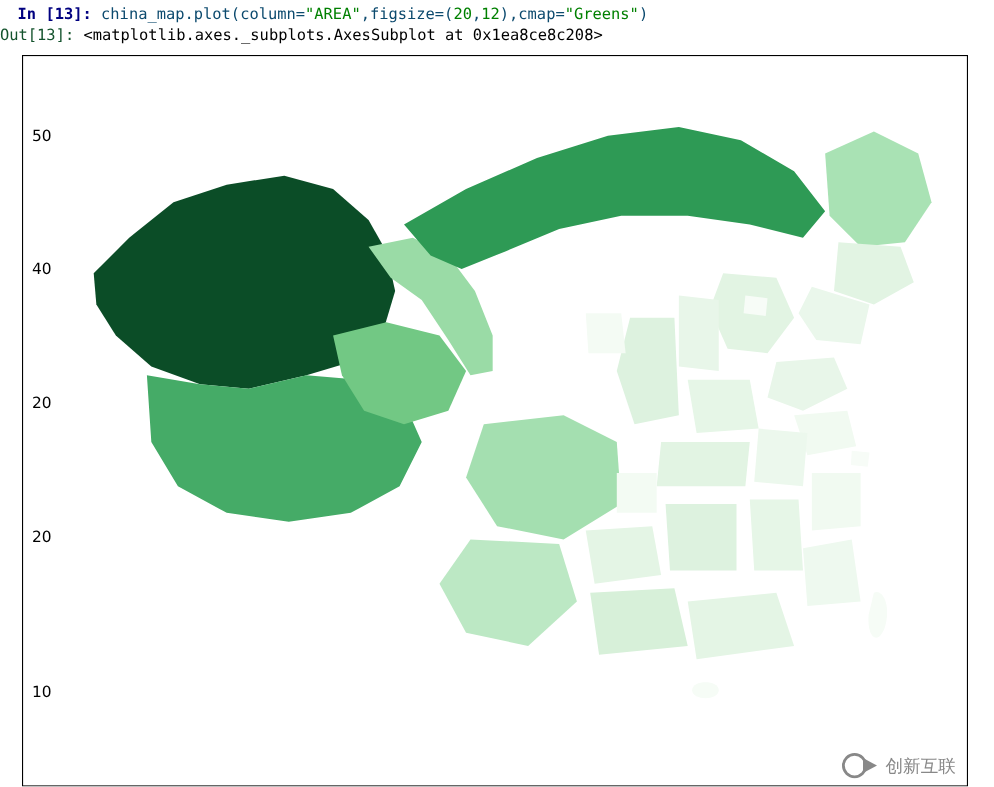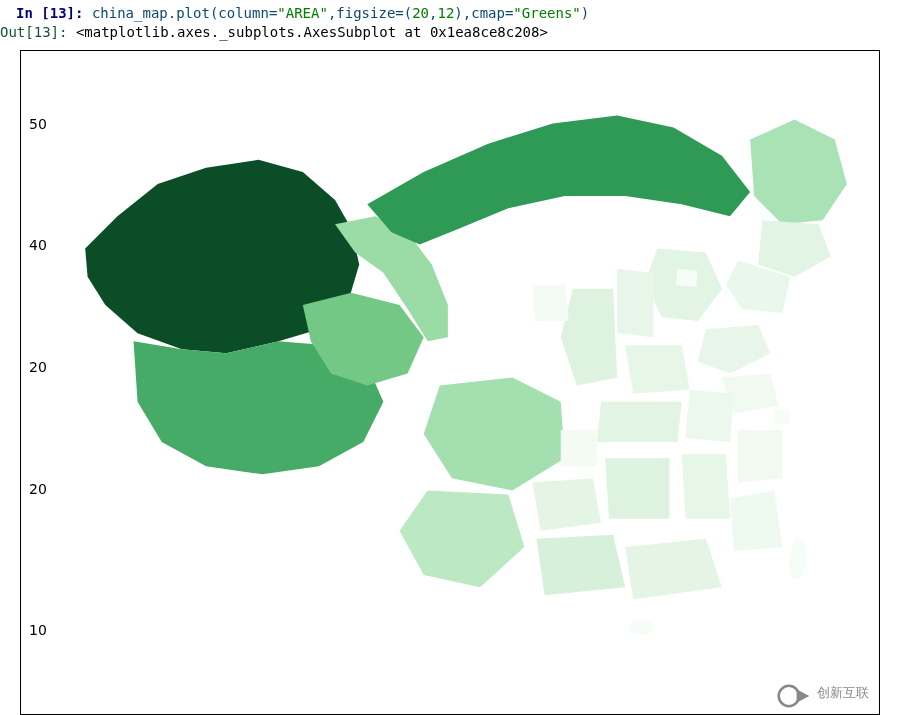--- a/index.html
+++ b/index.html
@@ -52,24 +52,24 @@
     color: #000;
     font-family: "DejaVu Sans", Arial, sans-serif;
     transform: translateY(-50%);
   }
 
   .watermark {
     position: absolute;
     right: 10px;
     bottom: 6px;
     font-family: Arial, sans-serif;
-    font-size: 13px;
+    font-size: 16px;
     color: #888;
     display: flex;
-    align-items: flex-start;
+    align-items: flex-end;
     gap: 6px;
   }
   .watermark svg { width: 34px; height: 24px; }
 </style>
 </head>
 <body>
 
 <div class="cell">
   <div class="line"><span class="prompt-in"><span>In [</span><span class="num">13</span><span>]: </span></span><span class="code-plain">china_map.plot(column=</span><span class="code-str">"AREA"</span><span class="code-plain">,figsize=(</span><span class="code-num">20</span><span class="code-plain">,</span><span class="code-num">12</span><span class="code-plain">),cmap=</span><span class="code-str">"Greens"</span><span class="code-plain">)</span></div>
   <div class="line"><span class="prompt-out"><span>Out[</span><span>13</span><span>]: </span></span><span class="out-text">&lt;matplotlib.axes._subplots.AxesSubplot at 0x1ea8ce8c208&gt;</span></div>

